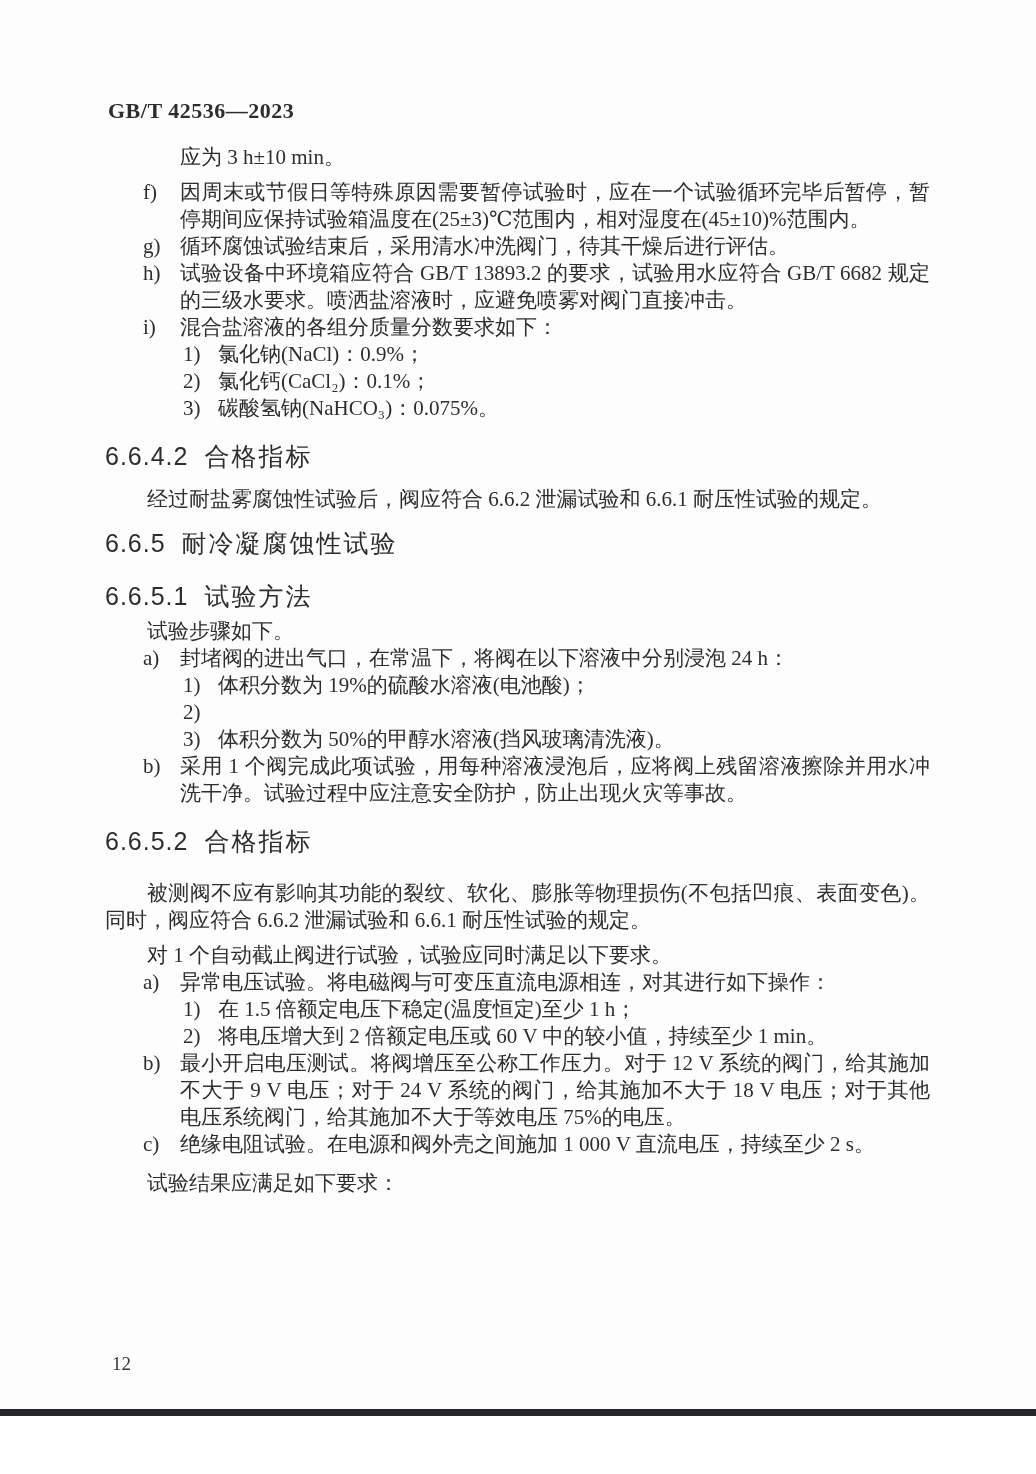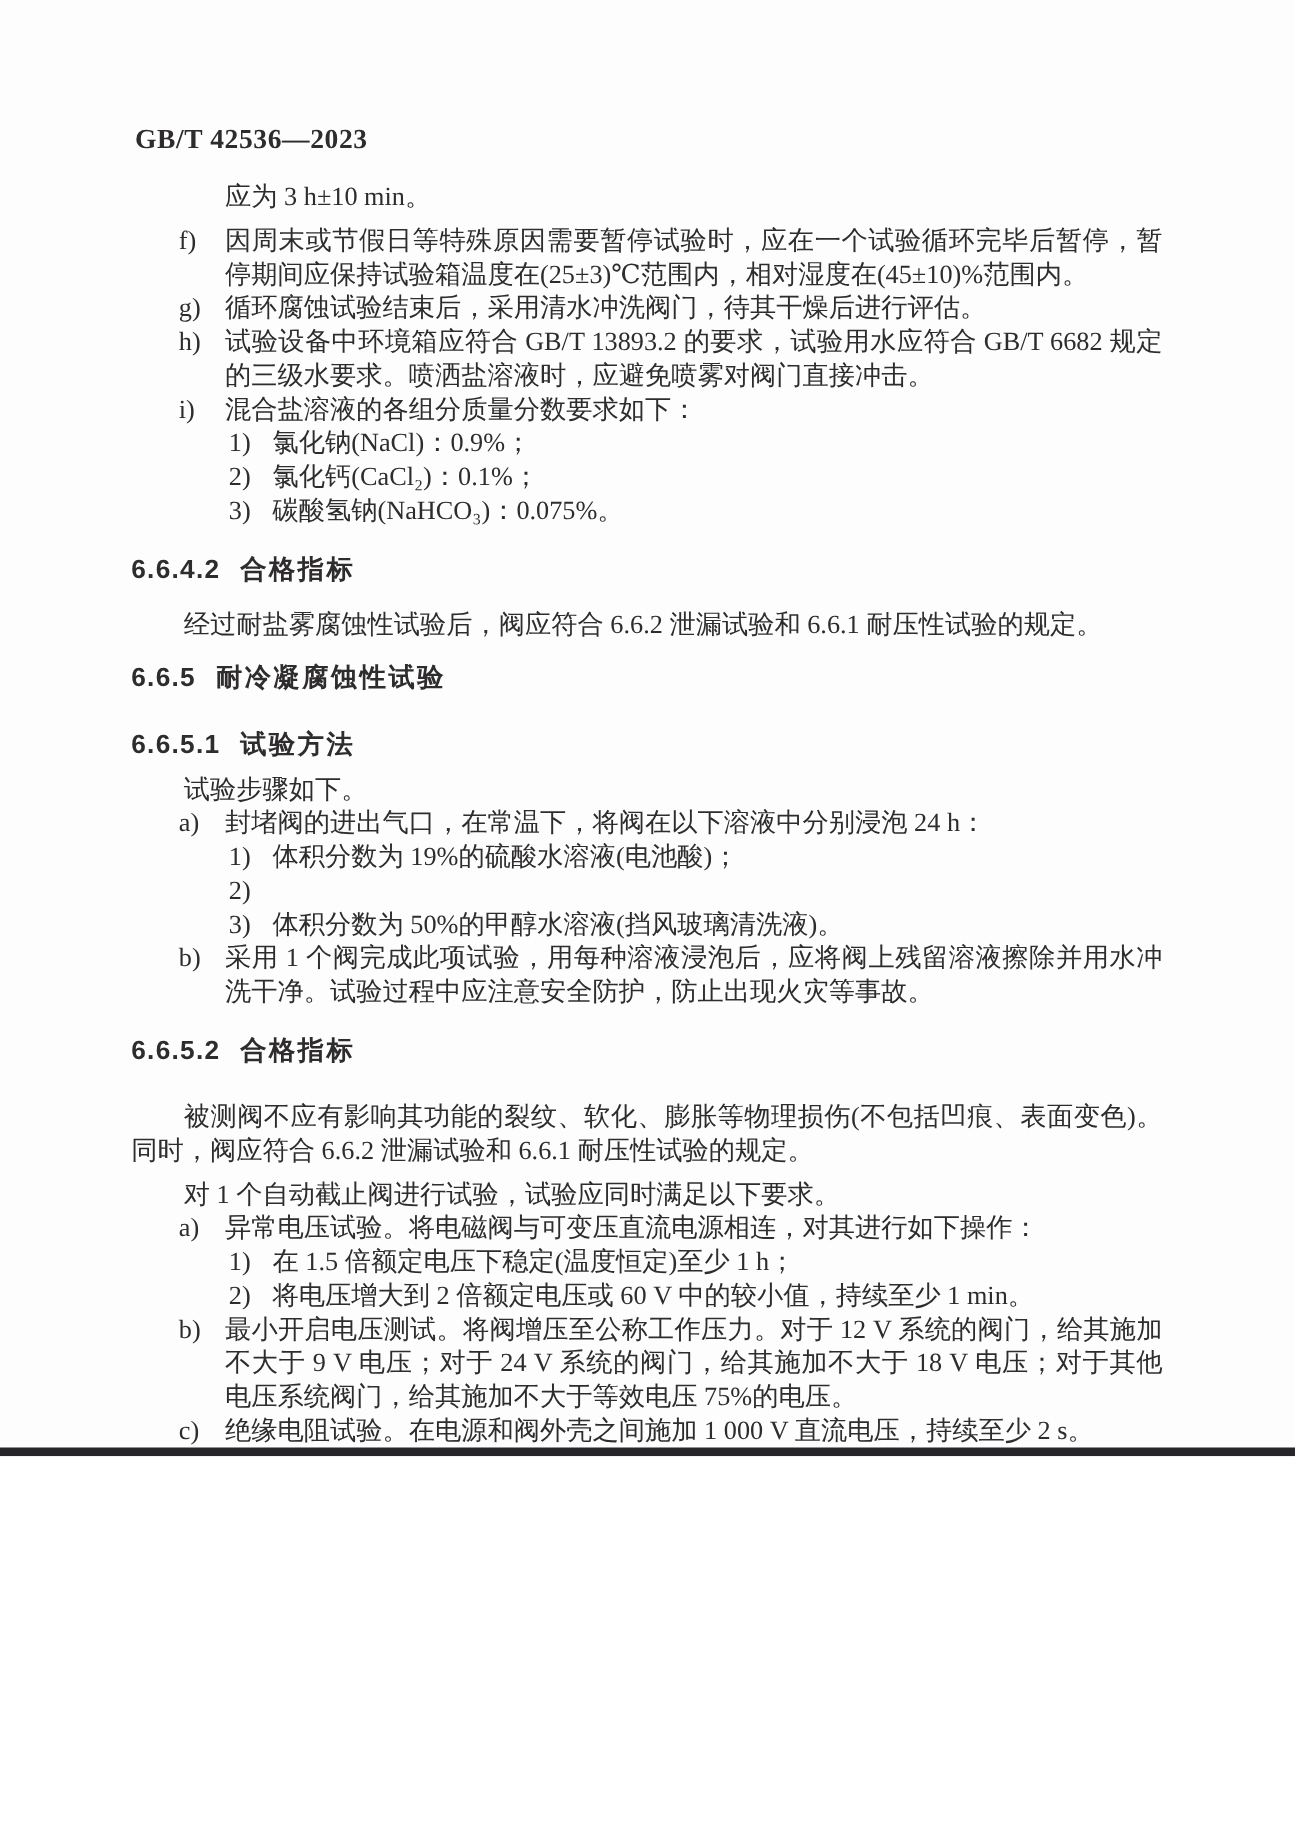--- a/index.html
+++ b/index.html
@@ -4,21 +4,21 @@
 <style>
   html, body { margin: 0; padding: 0; }
   body {
     width: 1036px;
     background: #ffffff;
     font-family: "Liberation Serif", "DejaVu Serif", serif;
   }
   .page {
     position: relative;
     width: 1036px;
-    height: 1165px;
+    height: 1416px;
     background: #fdfdfd;
     overflow: hidden;
     color: #2e2c2c;
   }
   .header {
     padding: 96px 0 0 108px;
     font-size: 22px;
     line-height: 30px;
     font-weight: 700;
     letter-spacing: 0.5px;
@@ -35,38 +35,38 @@
   .li { display: flex; align-items: flex-start; }
   .li .tx { flex: 1 1 auto; text-align: justify; }
   .lv1 { padding-left: 38px; }
   .lv1 > .mk { flex: 0 0 37px; }
   .lv2 { padding-left: 78px; }
   .lv2 > .mk { flex: 0 0 35px; }
   .note { padding-left: 75px; }
   .sec {
     margin: 0;
     font-family: "Liberation Sans", "DejaVu Sans", sans-serif;
-    font-weight: 700;
-    font-size: 21px;
+    font-weight: 400;
+    font-size: 25px;
     line-height: 28px;
     letter-spacing: 1px;
     text-align: left;
   }
   .sec .st { margin-left: 16px; letter-spacing: 2px; }
   .para { text-indent: 42px; }
   .intro { text-indent: 42px; }
   .mt8  { margin-top: 8px; }
   .mt12 { margin-top: 12px; }
   .mt14 { margin-top: 25px; }
   .mt16 { margin-top: 16px; }
   .mt20 { margin-top: 20px; }
   .mt22 { margin-top: 22px; }
   .pagenum {
     position: absolute;
-    left: 131px;
+    left: 112px;
     top: 1352px;
     font-size: 19px;
     line-height: 24px;
     color: #3a3838;
   }
   .bottom-bar {
     position: absolute;
     left: 0; right: 0; bottom: 0;
     height: 7px;
     background: #26262a;

